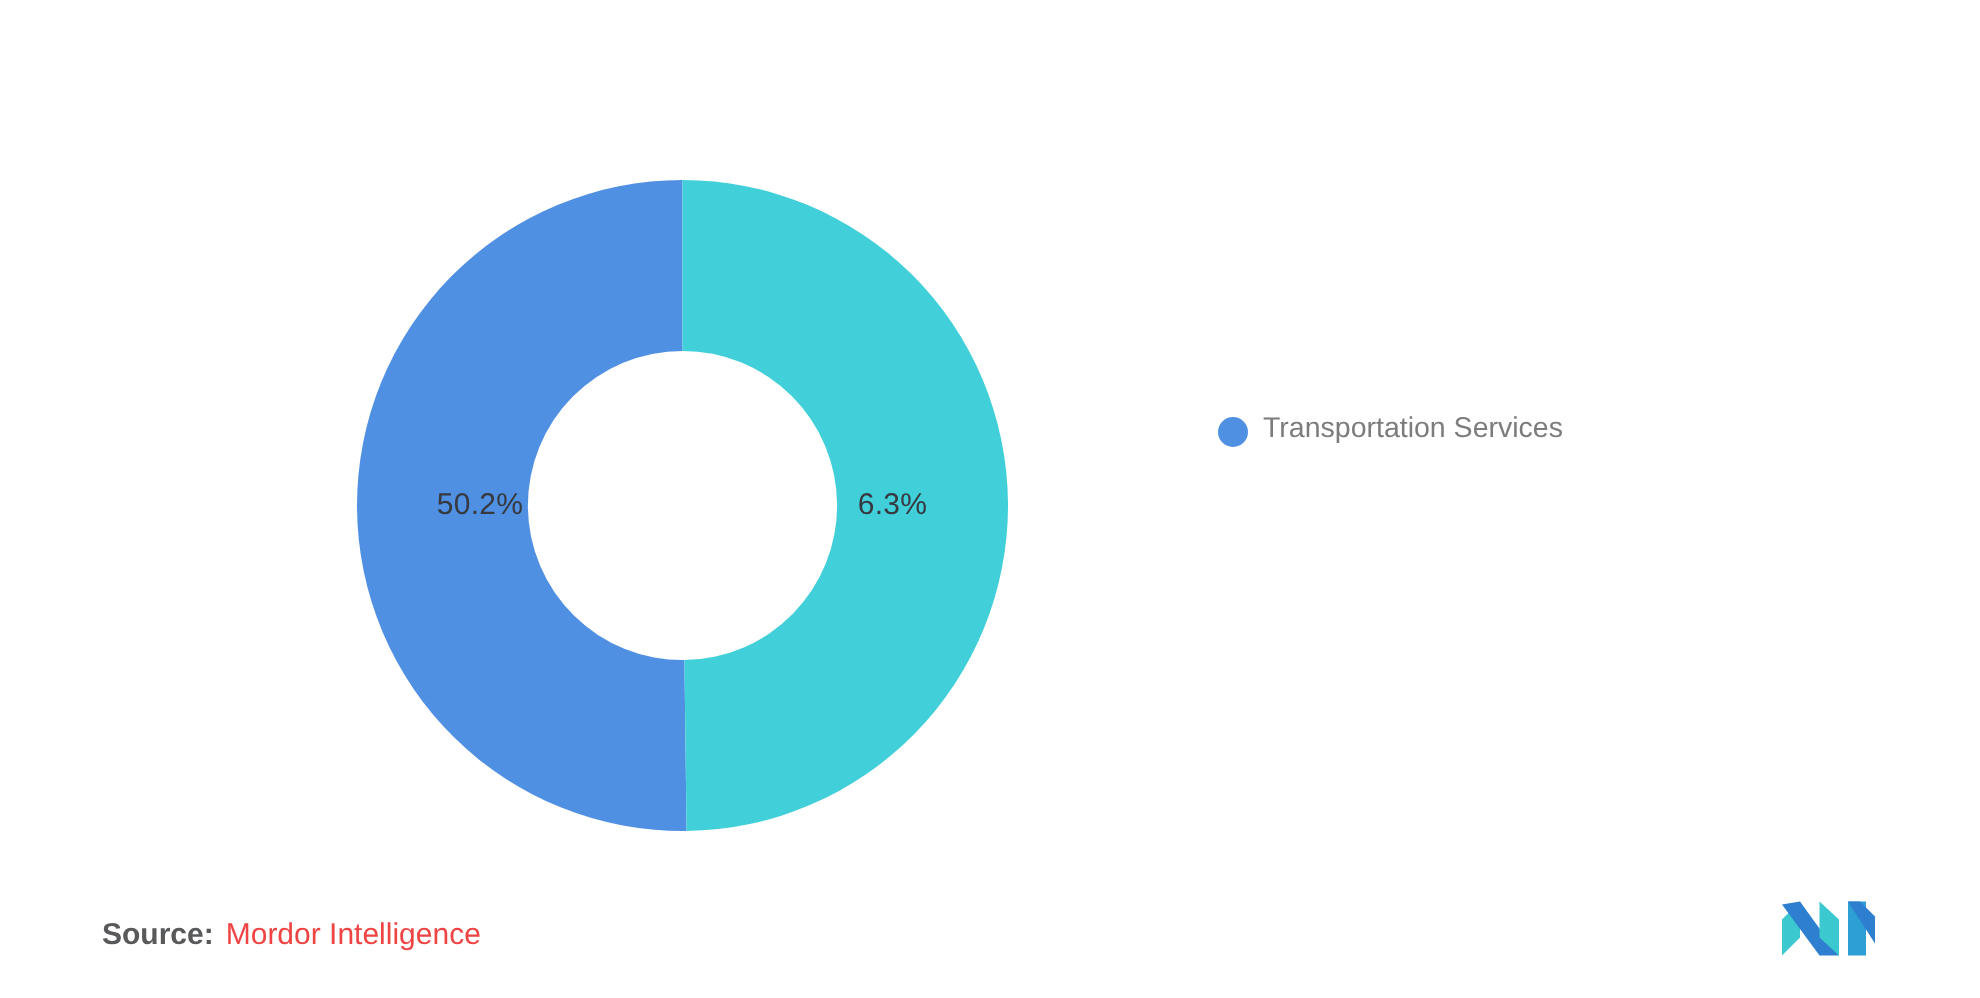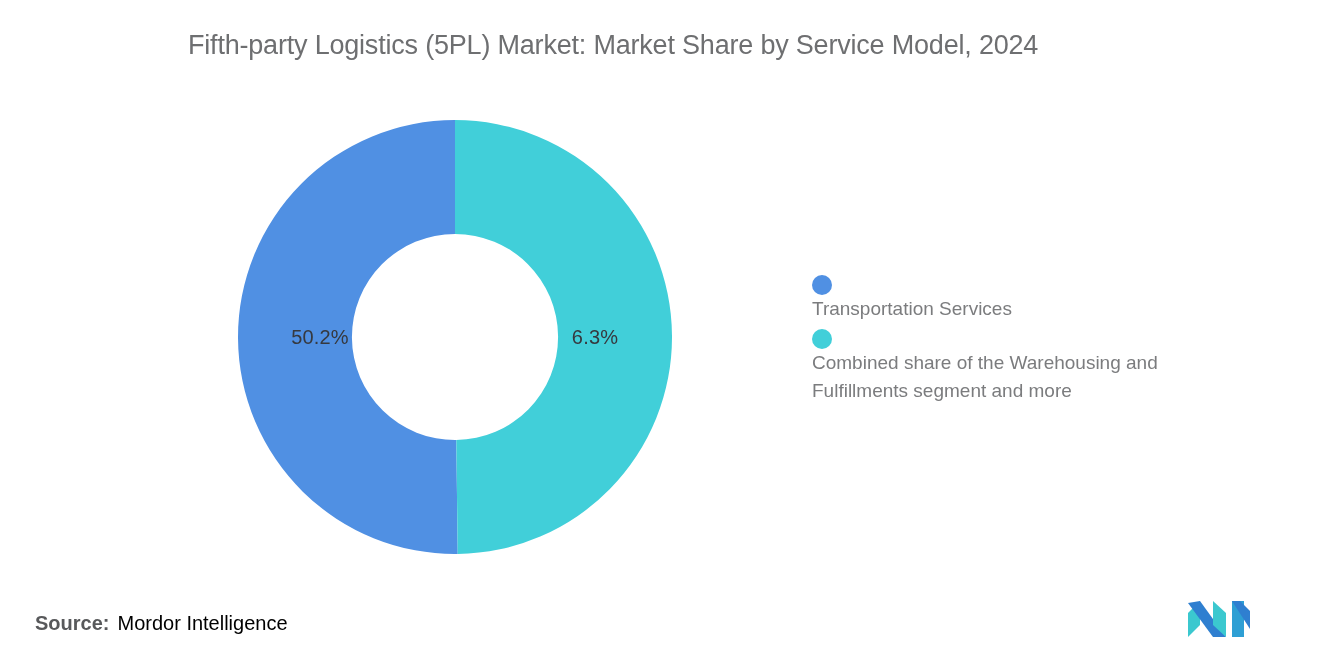--- a/index.html
+++ b/index.html
@@ -57,23 +57,22 @@
   
   #legend {
     position: absolute;
     left: 812px;
     top: 272px;
     width: 430px;
   }
 
   .legend-item {
     display: flex;
-    align-items: flex-start;
+    align-items: center;
     margin-bottom: 3px;
-    flex-direction: column;
   }
 
   .legend-swatch {
     flex: 0 0 auto;
     width: 20px;
     height: 20px;
     border-radius: 50%;
     margin-top: 3px;
     margin-right: 10px;
   }
@@ -81,74 +80,69 @@
   .legend-label {
     font-size: 19px;
     line-height: 28px;
     color: #7b7c7e;
     max-width: 380px;
   }
 
   
   #source-line {
     position: absolute;
-    left: 35px;
+    left: 68px;
     top: 612px;
     display: flex;
     align-items: center;
     white-space: nowrap;
   }
   #source-label {
     font-size: 20px;
     font-weight: bold;
     color: #58595b;
     margin-right: 8px;
   }
   #source-value {
     font-size: 20px;
     font-weight: 400;
-    color: #000000;
+    color: #ef4444;
   }
 
   
   #logo {
     position: absolute;
     left: 1186px;
     top: 599px;
     width: 66px;
     height: 40px;
   }
   #logo svg { display: block; width: 66px; height: 40px; }
 </style>
 </head>
 <body>
 
 <div id="page">
 
-  <div id="chart-title">Fifth-party Logistics (5PL) Market: Market Share by Service Model, 2024</div>
 
   <div id="donut-wrap">
     <svg id="donut-svg" viewBox="0 0 434 434">
       <g id="slices">
           <path d="M 217 0 A 217 217 0 1 0 219.7268306546875 433.9828665922281 L 218.29524456097656 320.0668616313083 A 103.07499999999999 103.07499999999999 0 1 1 217 113.92500000000001 Z" fill="#5090e3"></path>
           <path d="M 219.7268306546875 433.9828665922281 A 217 217 0 0 0 217.00000000000006 0 L 217.00000000000003 113.92500000000001 A 103.07499999999999 103.07499999999999 0 0 1 218.29524456097656 320.0668616313083 Z" fill="#41cfd9"></path>
         </g>
     </svg>
     <div class="slice-label" id="slice-label-0">50.2%</div>
     <div class="slice-label" id="slice-label-1">6.3%</div>
   </div>
 
   <div id="legend">
     <div class="legend-item">
       <span class="legend-swatch" id="legend-swatch-0" style="background: rgb(80, 144, 227);"></span>
       <span class="legend-label">Transportation Services</span>
-    </div>
-    <div class="legend-item">
-      <span class="legend-swatch" id="legend-swatch-1" style="background: rgb(65, 207, 217);"></span>
-      <span class="legend-label">Combined share of the Warehousing and Fulfillments segment and more</span>
     </div>
   </div>
 
   <div id="source-line">
     <span id="source-label">Source:</span>
     <span id="source-value">Mordor Intelligence</span>
   </div>
 
   <div id="logo">
     <svg viewBox="0 0 66 40">

